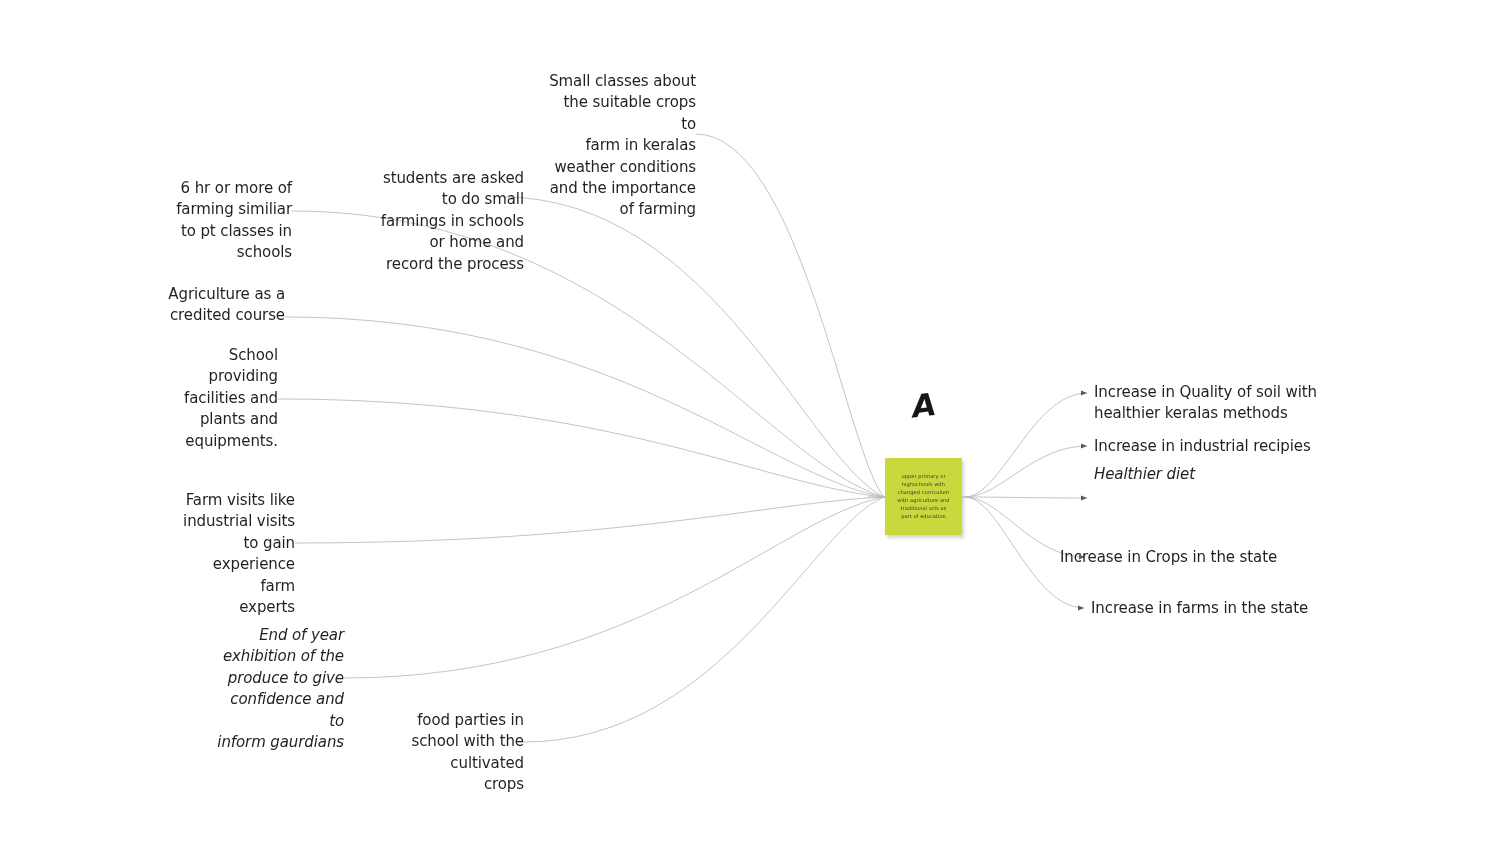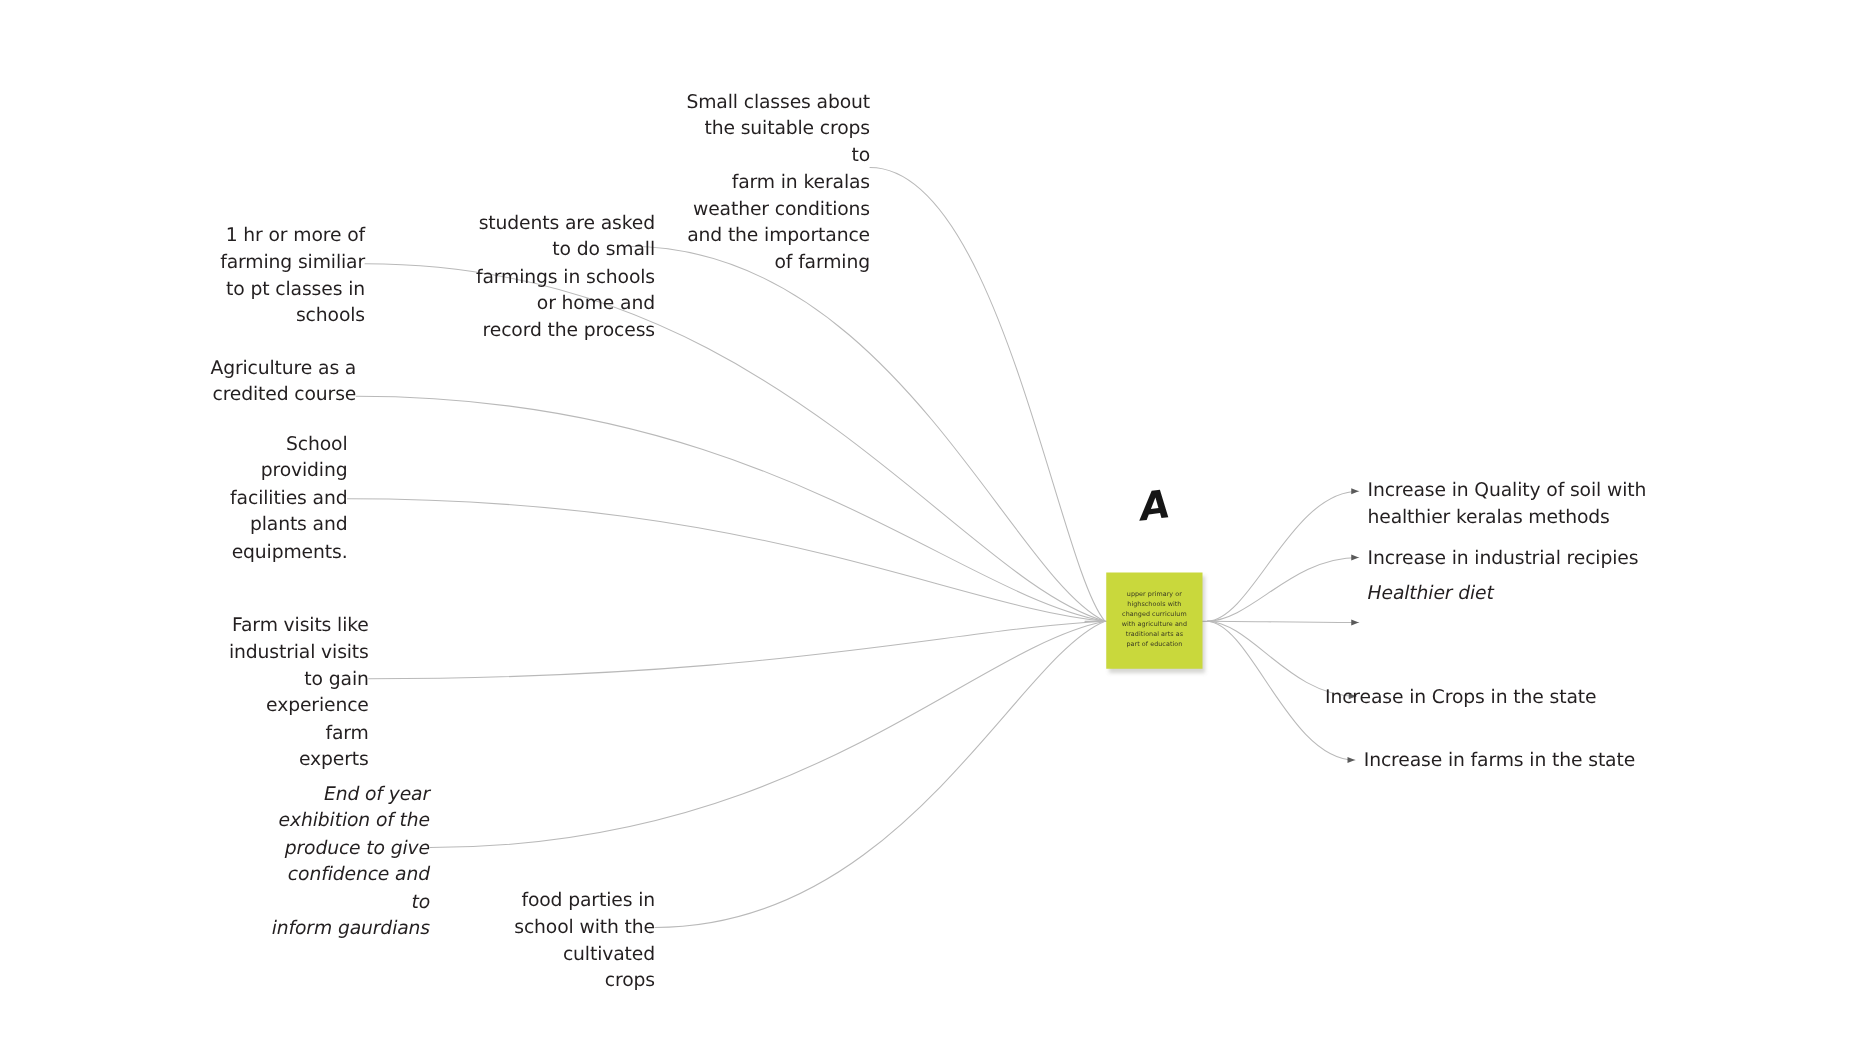--- a/index.html
+++ b/index.html
@@ -111,21 +111,21 @@
     <div id="sticky-text">upper primary or
 highschools with
 changed curriculum
 with agriculture and
 traditional arts as
 part of education</div>
   </div>
 
   <div id="marker-a">A</div>
 
-<div class="node-text left" style="left: 172px; top: 178px; width: 120px;">1 hr or more of
+<div class="node-text left" style="left: 172px; top: 178px; width: 120px;">6 hr or more of
 farming similiar
 to pt classes in
 schools</div>
     <div class="node-text left" style="left: 380px; top: 144px; width: 144px; margin-top: 24px;">students are asked
 to do small
 farmings in schools
 or home and
 record the process</div>
     <div class="node-text left" style="left: 546px; top: 71px; width: 150px;">Small classes about
 the suitable crops to

